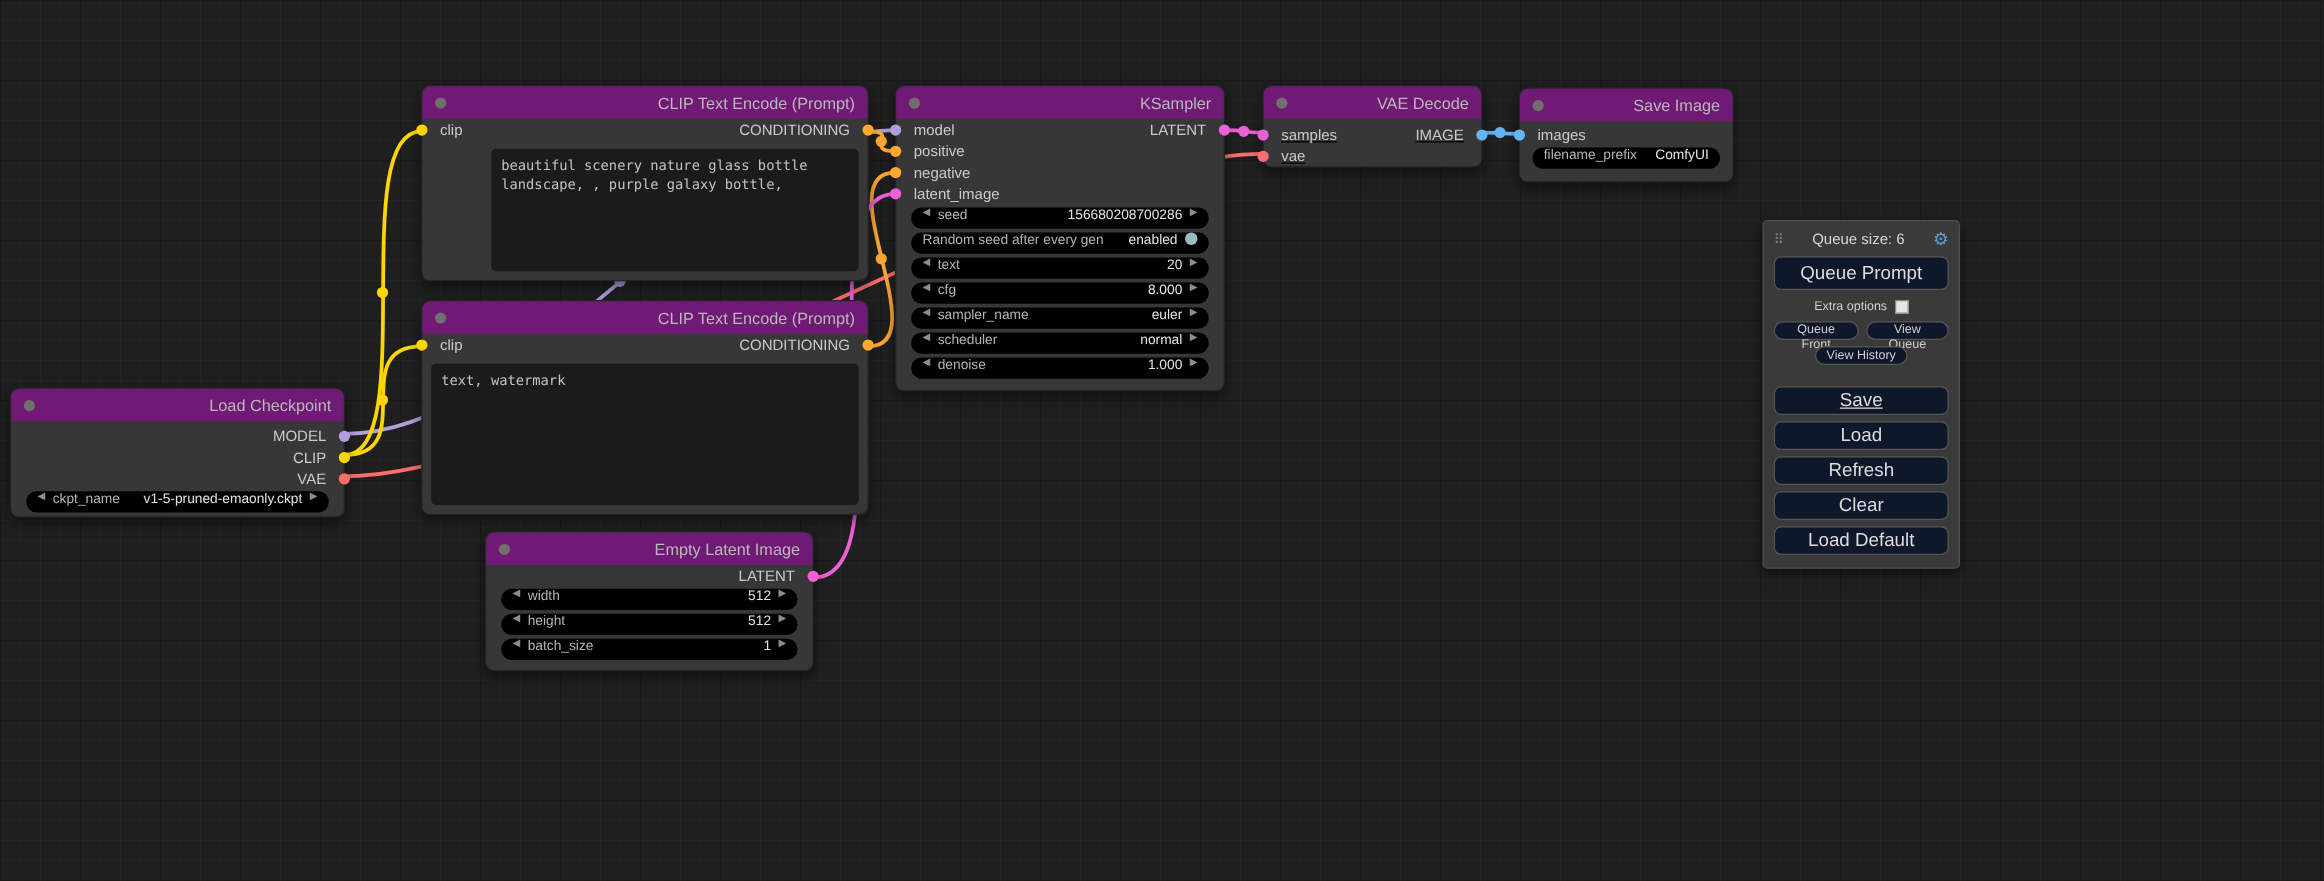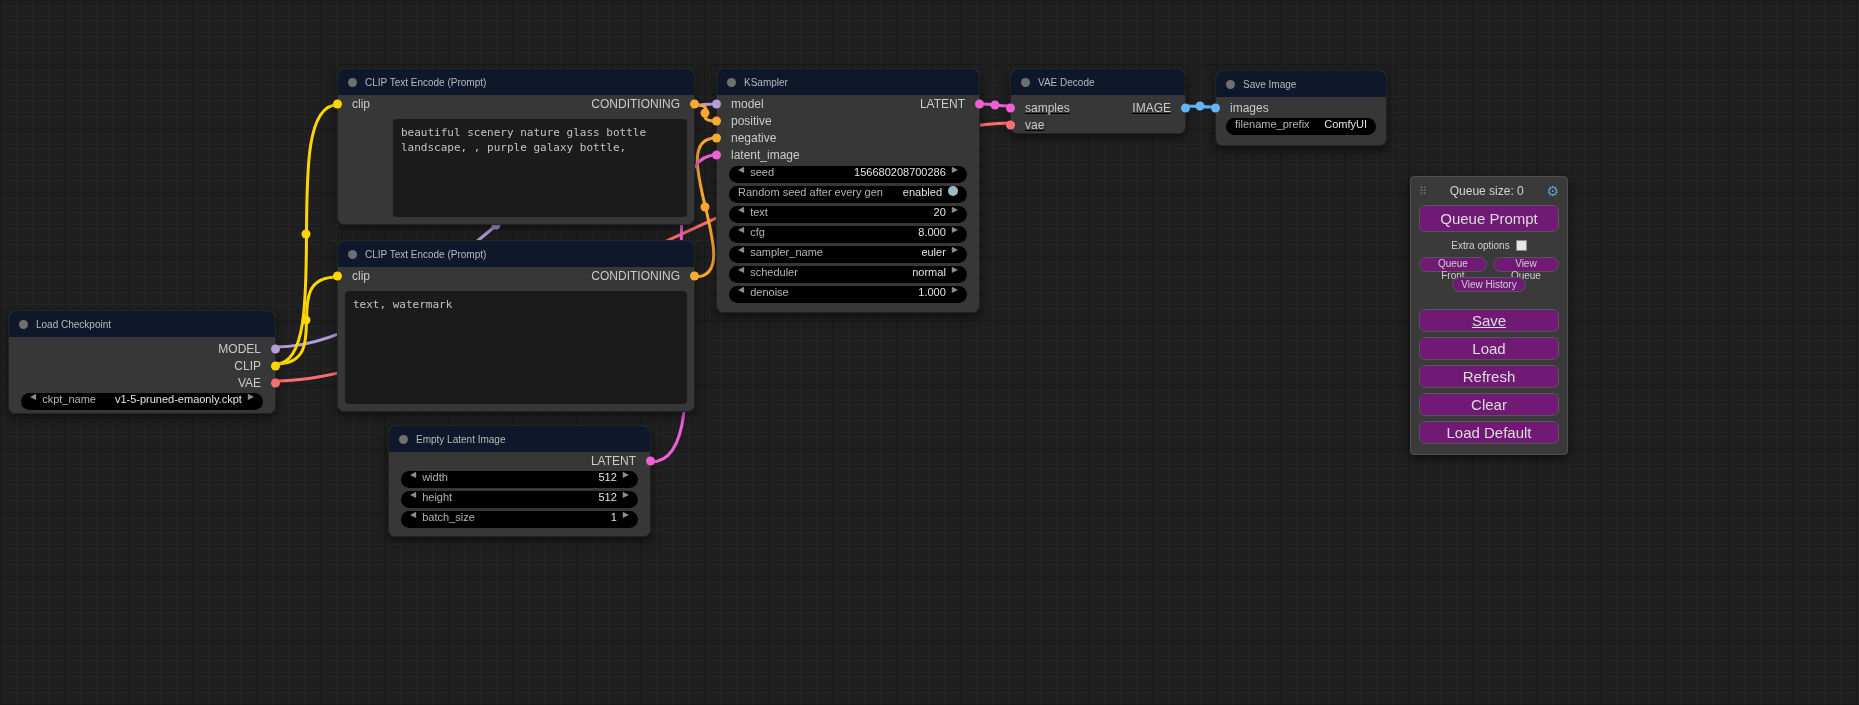--- a/index.html
+++ b/index.html
@@ -21,23 +21,23 @@
   .w-model{stroke:#B39DDB} .w-clip{stroke:#FFD500} .w-vae{stroke:#FF6E6E}
   .w-cond{stroke:#FFA931} .w-latent{stroke:#EE60D6} .w-image{stroke:#64B5F6}
   .f-model{fill:#B39DDB} .f-clip{fill:#FFD500} .f-vae{fill:#FF6E6E}
   .f-cond{fill:#FFA931} .f-latent{fill:#EE60D6} .f-image{fill:#64B5F6}
   
   .node {
     position:absolute; z-index:2; background:#373737; border-radius:7px;
     box-shadow:0 4px 10px rgba(0,0,0,0.5); border:1px solid #242424;
   }
   .title {
-    height:26px; background:#0f172a; border-radius:7px 7px 0 0;
+    height:26px; background:#701a75; border-radius:7px 7px 0 0;
     display:flex; align-items:center; gap:8px; padding:0 10px;
-    color:#b9b9b9; font-size:10px;
+    color:#b9b9b9; font-size:13px;justify-content:space-between;
   }
   .tdot { width:9px; height:9px; border-radius:50%; background:#6f6f6f; flex:none; }
   .rows { position:relative; }
   .row { position:relative; height:17px; display:flex; align-items:center; font-size:12px; color:#cacaca; }
   .row.in  { padding-left:14px; }
   .row.out { justify-content:flex-end; padding-right:14px; }
   .row.io  { justify-content:space-between; padding:0 14px; }
   .pdot { position:absolute; top:50%; transform:translateY(-50%); width:9px; height:9px; border-radius:50%; }
   .pdot.l { left:-5px; } .pdot.r { right:-5px; }
   .c-model{background:#B39DDB} .c-clip{background:#FFD500} .c-vae{background:#FF6E6E}
@@ -75,21 +75,21 @@
     position:absolute; z-index:3; left:1410px; top:176px; width:158px;
     background:#3a3a3a; border:1px solid #4f4f4f; border-radius:4px;
     box-shadow:0 4px 10px rgba(0,0,0,0.5); padding:6px 8px 10px 8px;
     display:flex; flex-direction:column; align-items:stretch;
   }
   .menu-header { display:flex; align-items:center; margin-bottom:6px; }
   .drag { color:#7a7a7a; font-size:11px; cursor:grab; }
   .qsize { flex:1; text-align:center; color:#d4d4d4; font-size:12px; }
   .gear { color:#5E9ED6; font-size:14px; cursor:pointer; }
   button {
-    font-family:"Liberation Sans", sans-serif; background:#701a75; color:#dddddd;
+    font-family:"Liberation Sans", sans-serif; background:#0f172a; color:#dddddd;
     border:1px solid #565656; border-radius:6px; cursor:pointer;
   }
   .btn-queue { height:27px; font-size:15px; margin-bottom:8px; }
   .extra-row { display:flex; justify-content:center; align-items:center; gap:6px;
                color:#cfcfcf; font-size:10px; margin-bottom:6px; }
   .checkbox { width:11px; height:11px; background:#e6e6e6; border:1px solid #8a8a8a; display:inline-block; }
   .small-row { display:flex; justify-content:center; gap:6px; margin-bottom:5px; }
   .btn-small { height:15px; font-size:10px; border-radius:8px; padding:0 8px; line-height:12px; color:#cfcfcf; }
   .btn-big { height:23px; font-size:15px; margin-top:5px; }
   .btn-big.first { margin-top:12px;text-decoration:underline; }
@@ -318,21 +318,21 @@
       <div class="widget">
         <span class="wlabel">filename_prefix</span>
         <span class="wvalue">ComfyUI</span>
       </div>
     </div>
   </div>
 
   <div id="menu">
     <div class="menu-header">
       <span class="drag">⠿</span>
-      <span class="qsize">Queue size: 0</span>
+      <span class="qsize">Queue size: 6</span>
       <span class="gear">⚙</span>
     </div>
     <button class="btn-queue">Queue Prompt</button>
     <div class="extra-row">
       <span>Extra options</span>
       <span class="checkbox"></span>
     </div>
     <div class="small-row">
       <button class="btn-small">Queue Front</button>
       <button class="btn-small">View Queue</button>

